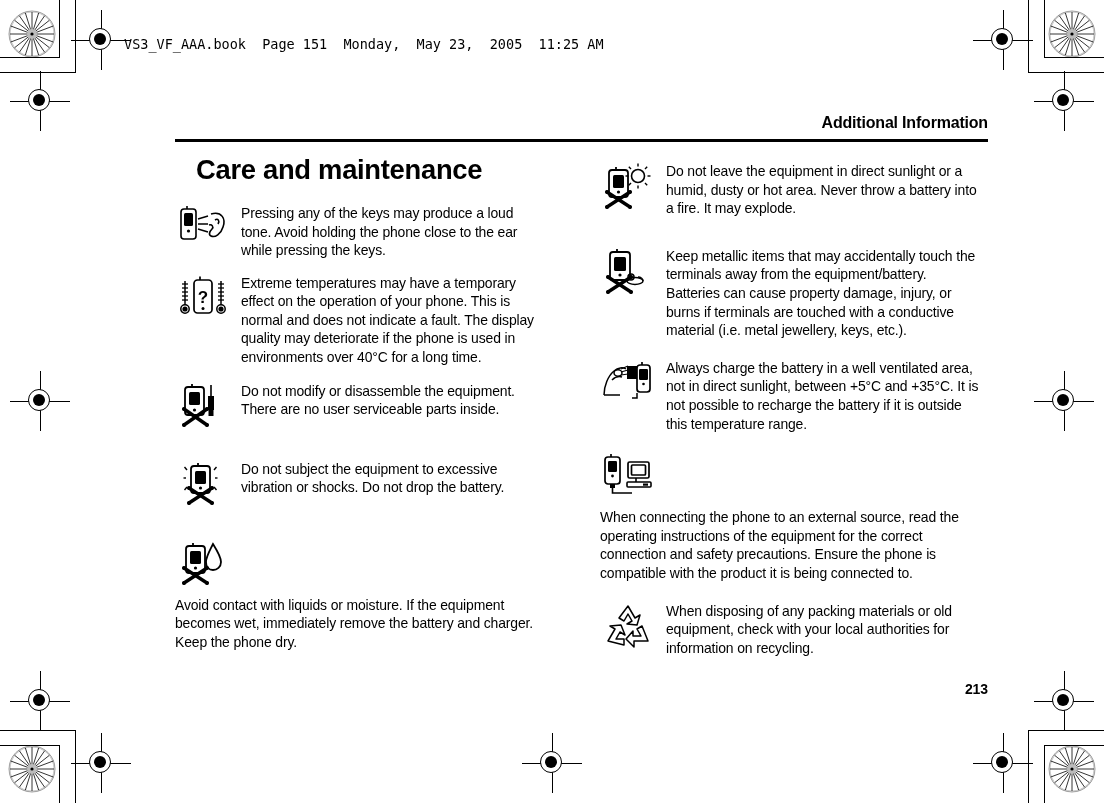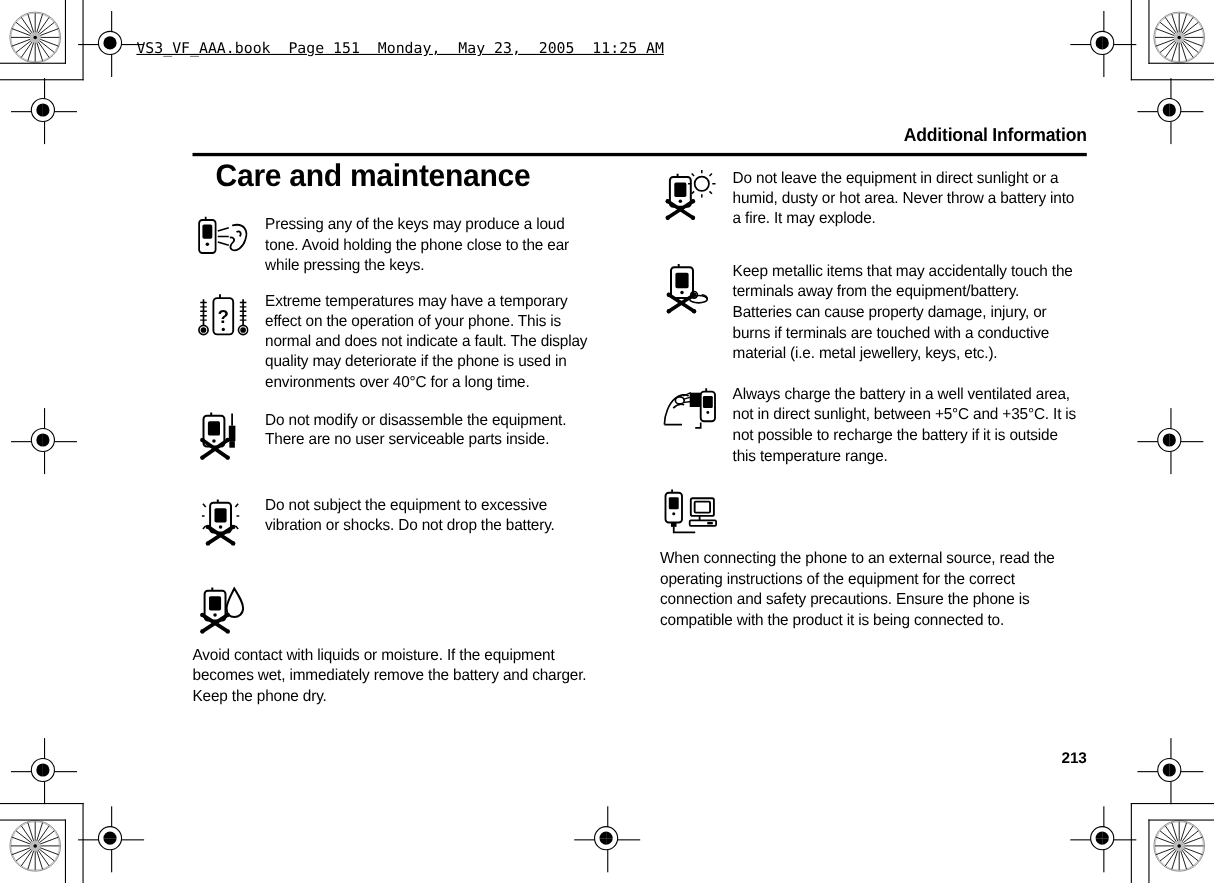--- a/index.html
+++ b/index.html
@@ -69,21 +69,20 @@
   
   .bookinfo {
     position: absolute;
     left: 124px;
     top: 36px;
     font-family: "DejaVu Sans Mono", monospace;
     font-size: 13.5px;
     letter-spacing: 0px;
     color: #000;
     white-space: pre;
-    text-decoration: underline;
   }
   .header-title {
     position: absolute;
     right: 116px;
     top: 113px;
     font-size: 17px;
     font-weight: bold;
     letter-spacing: -0.2px;
     color: #000;
     transform: scaleX(0.94);
@@ -94,21 +93,21 @@
     left: 175px;
     top: 139px;
     width: 813px;
     height: 3px;
     background: #000;
   }
 
   
   .col {
     position: absolute;
-    top: 146px;
+    top: 155px;
   }
   .col-left  { left: 175px; width: 375px; }
   .col-right { left: 600px; width: 390px; }
 
   .page-title {
     font-size: 28.5px;
     font-weight: bold;
     letter-spacing: -0.3px;
     margin: 0 0 18px 21px;
     line-height: 1.05;
@@ -688,18 +687,30 @@
             <rect x="29.5" y="12" width="14" height="10" rx="1"></rect>
           </g>
           <path d="M34 25 L34 29" stroke="#000" stroke-width="1.6"></path>
           <rect x="25" y="29" width="24" height="5" rx="1" fill="none" stroke="#000" stroke-width="1.6"></rect>
           <rect x="41" y="30.5" width="5" height="2.2" fill="#000"></rect>
         </svg>
       </div>
       <div class="text">When connecting the phone to an external source, read the operating instructions of the equipment for the correct connection and safety precautions. Ensure the phone is compatible with the product it is being connected to.</div>
     </div>
 
+    <div class="item" style="margin-top:18px;">
+      <div class="icon">
+        <svg width="50" height="46" viewBox="0 0 50 46">
+          <g fill="none" stroke="#000" stroke-width="1.5" stroke-linejoin="round">
+            <path d="M25 3 L32 15 L37 12 L34 22 L24 21 L29 18 L25 11 L21 18 L16 15 Z"></path>
+            <path d="M5 38 L12 26 L7 23 L18 22 L22 32 L17 29 L13 36 L21 36 L21 42 Z"></path>
+            <path d="M45 38 L31 38 L31 44 L23 36 L30 28 L30 33 L38 33 L34 26 L39 23 Z"></path>
+          </g>
+        </svg>
+      </div>
+      <div class="text">When disposing of any packing materials or old equipment, check with your local authorities for information on recycling.</div>
+    </div>
 
   </div>
 
   <div class="page-number">213</div>
 
 </div>
 
 </body></html>

